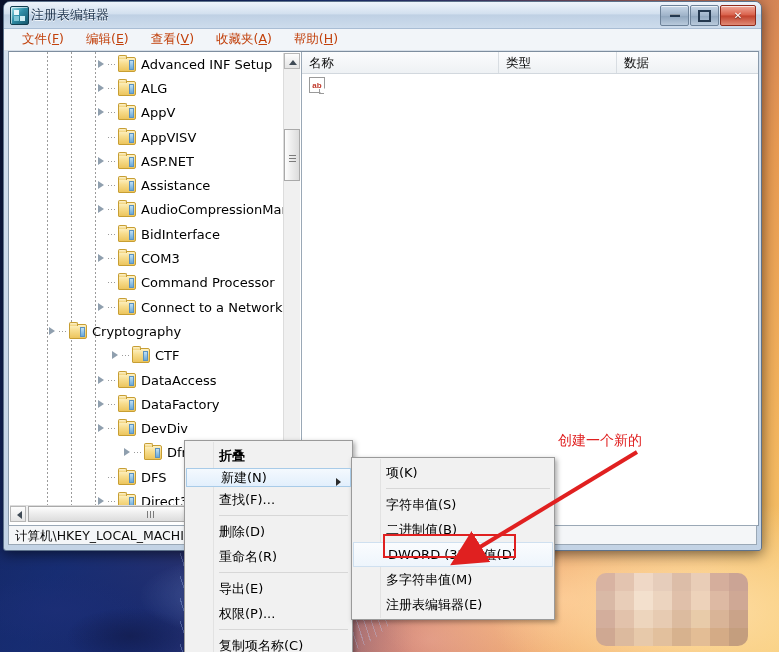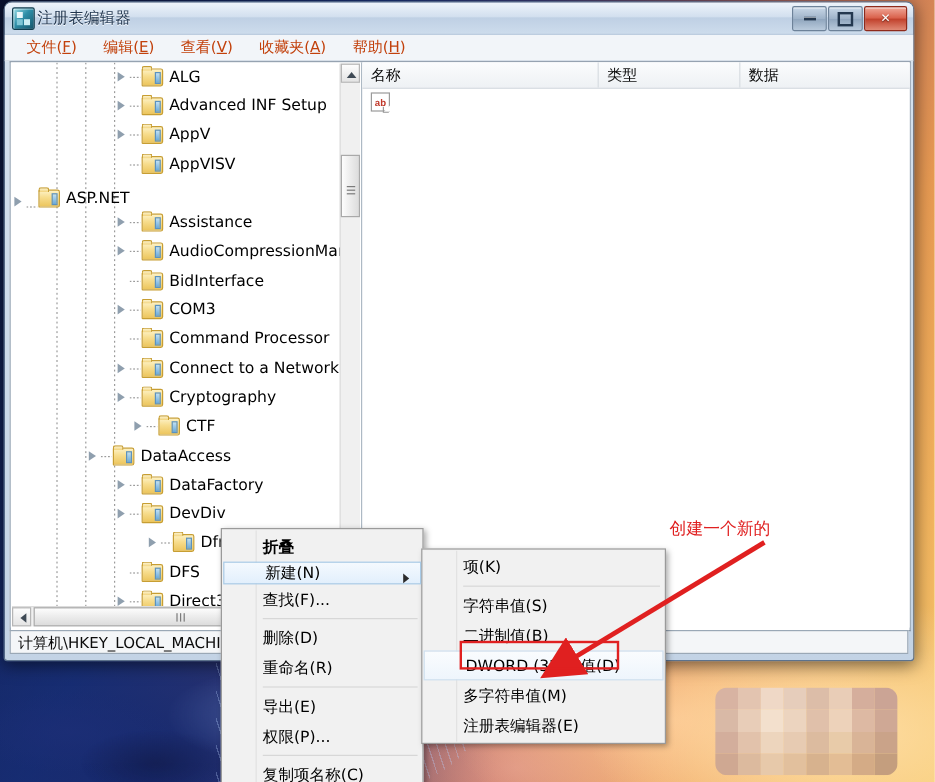--- a/index.html
+++ b/index.html
@@ -332,41 +332,41 @@
       <div id="treeinner">
         <div class="guides">
           <span style="left:38px"></span>
             <span style="left:62px"></span>
             <span style="left:86px"></span>
         </div>
       <div class="trow" style="padding-left: 86px;">
             <span class="arrow has"></span>
             <span class="dash"></span>
             <span class="folder"></span>
+            <span class="tlabel2">Advanced INF Setup</span>
+          </div>
+          <div class="trow" style="padding-left: 86px;">
+            <span class="arrow has"></span>
+            <span class="dash"></span>
+            <span class="folder"></span>
             <span class="tlabel2">ALG</span>
           </div>
           <div class="trow" style="padding-left: 86px;">
             <span class="arrow has"></span>
             <span class="dash"></span>
             <span class="folder"></span>
-            <span class="tlabel2">Advanced INF Setup</span>
-          </div>
-          <div class="trow" style="padding-left: 86px;">
-            <span class="arrow has"></span>
-            <span class="dash"></span>
-            <span class="folder"></span>
             <span class="tlabel2">AppV</span>
           </div>
           <div class="trow" style="padding-left: 86px;">
             <span class="arrow"></span>
             <span class="dash"></span>
             <span class="folder"></span>
             <span class="tlabel2">AppVISV</span>
           </div>
-          <div class="trow" style=" align-items: flex-end;">
+          <div class="trow" style="padding-left: 86px;">
             <span class="arrow has"></span>
             <span class="dash"></span>
             <span class="folder"></span>
             <span class="tlabel2">ASP.NET</span>
           </div>
           <div class="trow" style="padding-left: 86px;">
             <span class="arrow has"></span>
             <span class="dash"></span>
             <span class="folder"></span>
             <span class="tlabel2">Assistance</span>
@@ -394,33 +394,33 @@
             <span class="dash"></span>
             <span class="folder"></span>
             <span class="tlabel2">Command Processor</span>
           </div>
           <div class="trow" style="padding-left: 86px;">
             <span class="arrow has"></span>
             <span class="dash"></span>
             <span class="folder"></span>
             <span class="tlabel2">Connect to a Network Pro</span>
           </div>
-          <div class="trow" style="padding-left: 86px;">
+          <div class="trow" style="padding-left: 37px;">
             <span class="arrow has"></span>
             <span class="dash"></span>
             <span class="folder"></span>
             <span class="tlabel2">Cryptography</span>
           </div>
           <div class="trow" style="padding-left: 100px;">
             <span class="arrow has"></span>
             <span class="dash"></span>
             <span class="folder"></span>
             <span class="tlabel2">CTF</span>
           </div>
-          <div class="trow" style="padding-left: 62px;">
+          <div class="trow" style="padding-left: 86px;">
             <span class="arrow has"></span>
             <span class="dash"></span>
             <span class="folder"></span>
             <span class="tlabel2">DataAccess</span>
           </div>
           <div class="trow" style="padding-left: 86px;">
             <span class="arrow has"></span>
             <span class="dash"></span>
             <span class="folder"></span>
             <span class="tlabel2">DataFactory</span>

